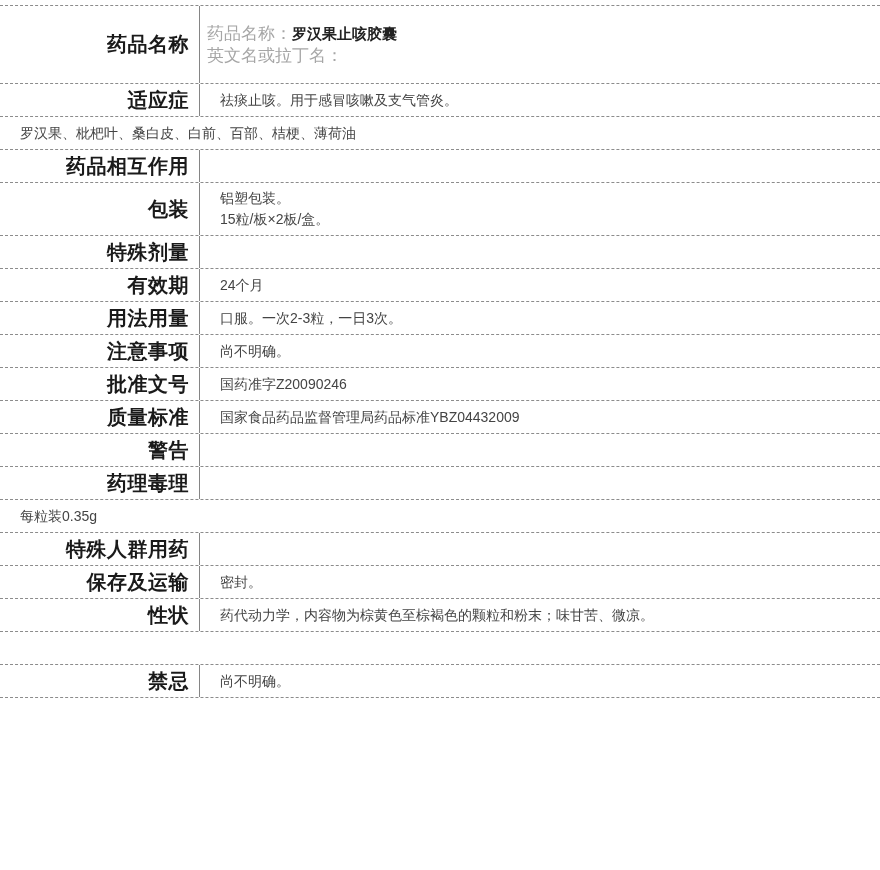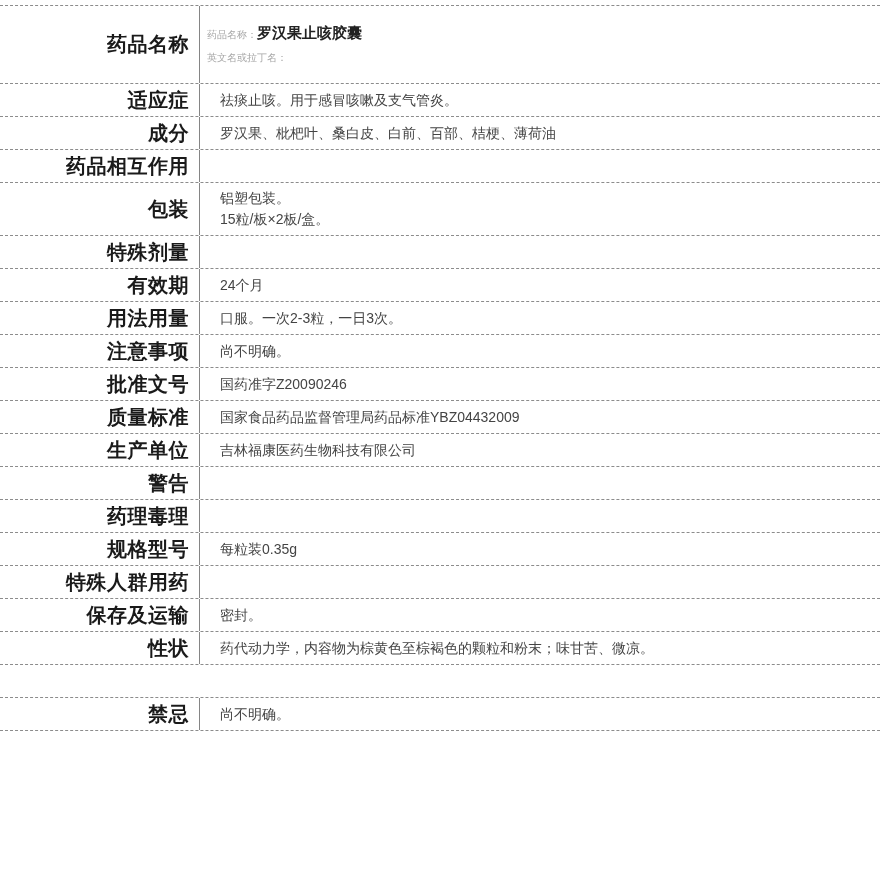--- a/index.html
+++ b/index.html
@@ -39,21 +39,21 @@
     display: flex;
     flex-direction: column;
     justify-content: center;
     padding: 5px 12px 5px 20px;
     font-size: 14px;
     color: var(--value-color, #444444);
   }
   .vline { line-height: 21px; min-height: 0; }
   .row-name { min-height: 78px; }
   .row-name .cell.value { padding-left: 7px; }
-  .muted { color: var(--muted-color, #a6a6a6); font-size: 10px; }
+  .muted { color: var(--muted-color, #a6a6a6); font-size: 17px; }
   .strong {
     color: var(--name-color, #222222);
     font-weight: bold;
     font-size: 15px;
     margin-left: 0;
   }
 </style>
 </head>
 <body>
 
@@ -68,21 +68,20 @@
   </div>
 
   <div class="row">
     <div class="cell label">适应症</div>
     <div class="cell value">
           <div class="vline">祛痰止咳。用于感冒咳嗽及支气管炎。</div>
         </div>
   </div>
 
   <div class="row">
-    <div class="cell label">成分</div>
     <div class="cell value">
           <div class="vline">罗汉果、枇杷叶、桑白皮、白前、百部、桔梗、薄荷油</div>
         </div>
   </div>
 
   <div class="row">
     <div class="cell label">药品相互作用</div>
     <div class="cell value"></div>
   </div>
 
@@ -127,39 +126,32 @@
         </div>
   </div>
 
   <div class="row">
     <div class="cell label">质量标准</div>
     <div class="cell value">
           <div class="vline">国家食品药品监督管理局药品标准YBZ04432009</div>
         </div>
   </div>
 
-  <div class="row">
-    <div class="cell label">生产单位</div>
-    <div class="cell value">
-          <div class="vline">吉林福康医药生物科技有限公司</div>
-        </div>
-  </div>
 
   <div class="row">
     <div class="cell label">警告</div>
     <div class="cell value"></div>
   </div>
 
   <div class="row">
     <div class="cell label">药理毒理</div>
     <div class="cell value"></div>
   </div>
 
   <div class="row">
-    <div class="cell label">规格型号</div>
     <div class="cell value">
           <div class="vline">每粒装0.35g</div>
         </div>
   </div>
 
   <div class="row">
     <div class="cell label">特殊人群用药</div>
     <div class="cell value"></div>
   </div>
 

